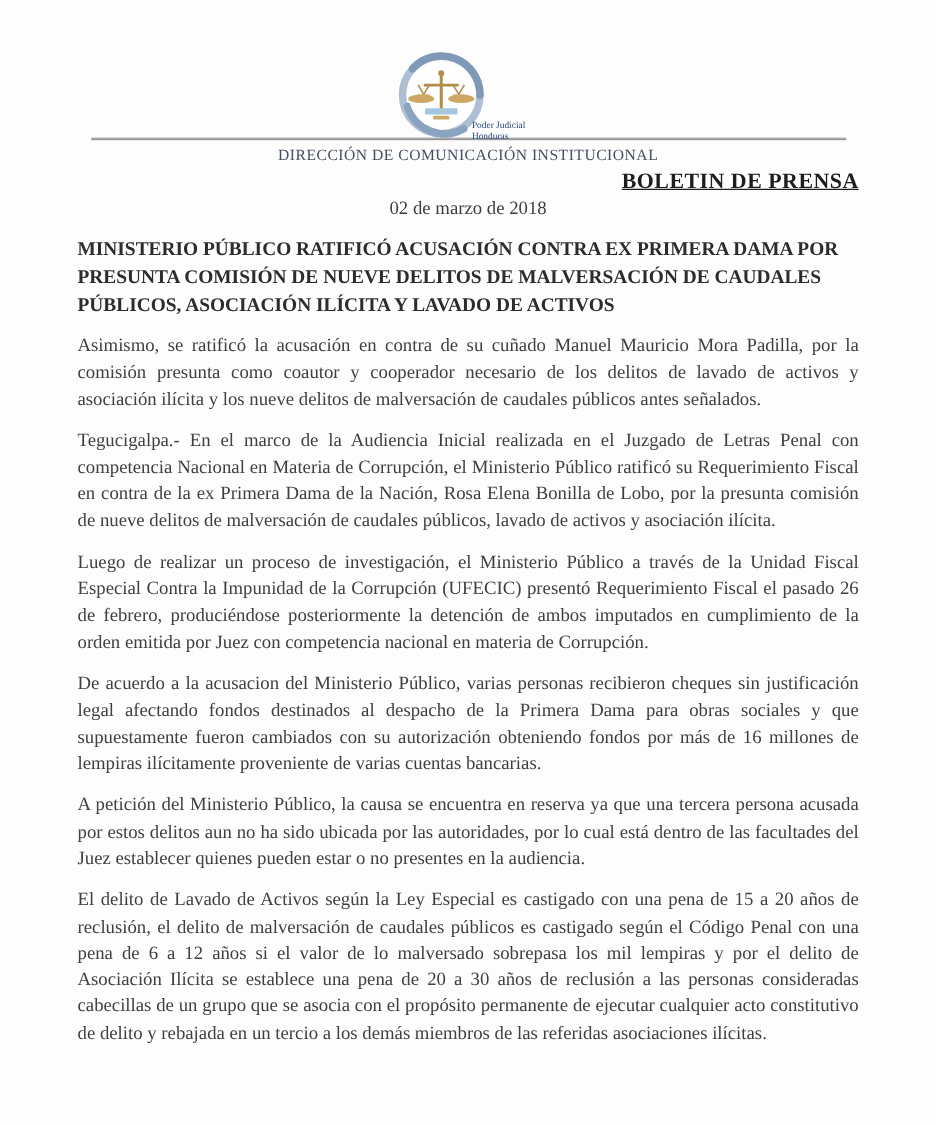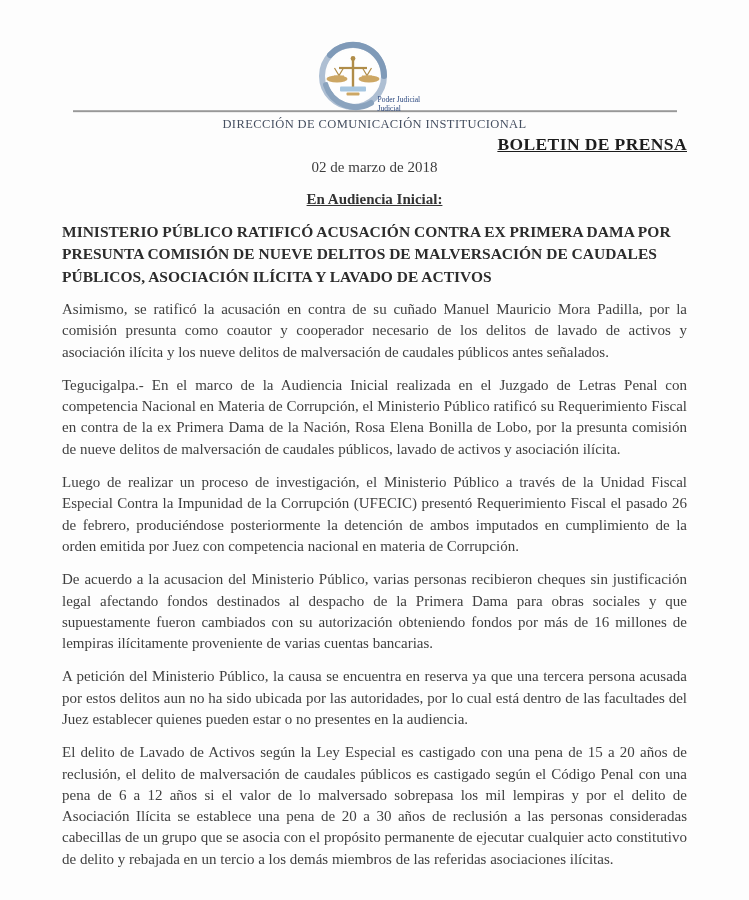--- a/index.html
+++ b/index.html
@@ -121,33 +121,32 @@
         <path d="M18.5 28 L23 35.5 L27.5 28" fill="none" stroke="#b08d49" stroke-width="1.2"></path>
         <path d="M46.5 28 L51 35.5 L55.5 28" fill="none" stroke="#b08d49" stroke-width="1.2"></path>
         <path d="M18 35.5 a5 5 0 0 0 10 0 z" fill="#cda764"></path>
         <path d="M46 35.5 a5 5 0 0 0 10 0 z" fill="#cda764"></path>
 
         <rect x="24" y="46.5" width="26" height="5" rx="1" fill="#a6c6e0"></rect>
         <rect x="30.5" y="52.5" width="13" height="3" rx="1" fill="#cda764"></rect>
       </svg>
       <div class="logo-caption">
         <div>Poder Judicial</div>
-        <div>Judicial</div>
+        <div>Honduras</div>
       </div>
     </div>
 
     <hr class="header-divider">
 
     <div class="department">DIRECCIÓN DE COMUNICACIÓN INSTITUCIONAL</div>
 
     <h1 class="bulletin-title">BOLETIN DE PRENSA</h1>
 
     <div class="date-line">02 de marzo de 2018</div>
 
-    <div class="kicker-line">En Audiencia Inicial:</div>
 
     <h2 class="headline">MINISTERIO PÚBLICO RATIFICÓ ACUSACIÓN CONTRA EX PRIMERA DAMA POR PRESUNTA COMISIÓN DE NUEVE DELITOS DE MALVERSACIÓN DE CAUDALES PÚBLICOS, ASOCIACIÓN ILÍCITA Y LAVADO DE ACTIVOS</h2>
 
   </header>
 
   <main class="doc-body">
     <p>Asimismo, se ratificó la acusación en contra de su cuñado Manuel Mauricio Mora Padilla, por la comisión presunta como coautor y cooperador necesario de los delitos de lavado de activos y asociación ilícita y los nueve delitos de malversación de caudales públicos antes señalados.</p>
     <p>Tegucigalpa.- En el marco de la Audiencia Inicial realizada en el Juzgado de Letras Penal con competencia Nacional en Materia de Corrupción, el Ministerio Público ratificó su Requerimiento Fiscal en contra de la ex Primera Dama de la Nación, Rosa Elena Bonilla de Lobo, por la presunta comisión de nueve delitos de malversación de caudales públicos, lavado de activos y asociación ilícita.</p>
     <p>Luego de realizar un proceso de investigación, el Ministerio Público a través de la Unidad Fiscal Especial Contra la Impunidad de la Corrupción (UFECIC) presentó Requerimiento Fiscal el pasado 26 de febrero, produciéndose posteriormente la detención de ambos imputados en cumplimiento de la orden emitida por Juez con competencia nacional en materia de Corrupción.</p>
     <p>De acuerdo a la acusacion del Ministerio Público, varias personas recibieron cheques sin justificación legal afectando fondos destinados al despacho de la Primera Dama para obras sociales y que supuestamente fueron cambiados con su autorización obteniendo fondos por más de 16 millones de lempiras ilícitamente proveniente de varias cuentas bancarias.</p>

